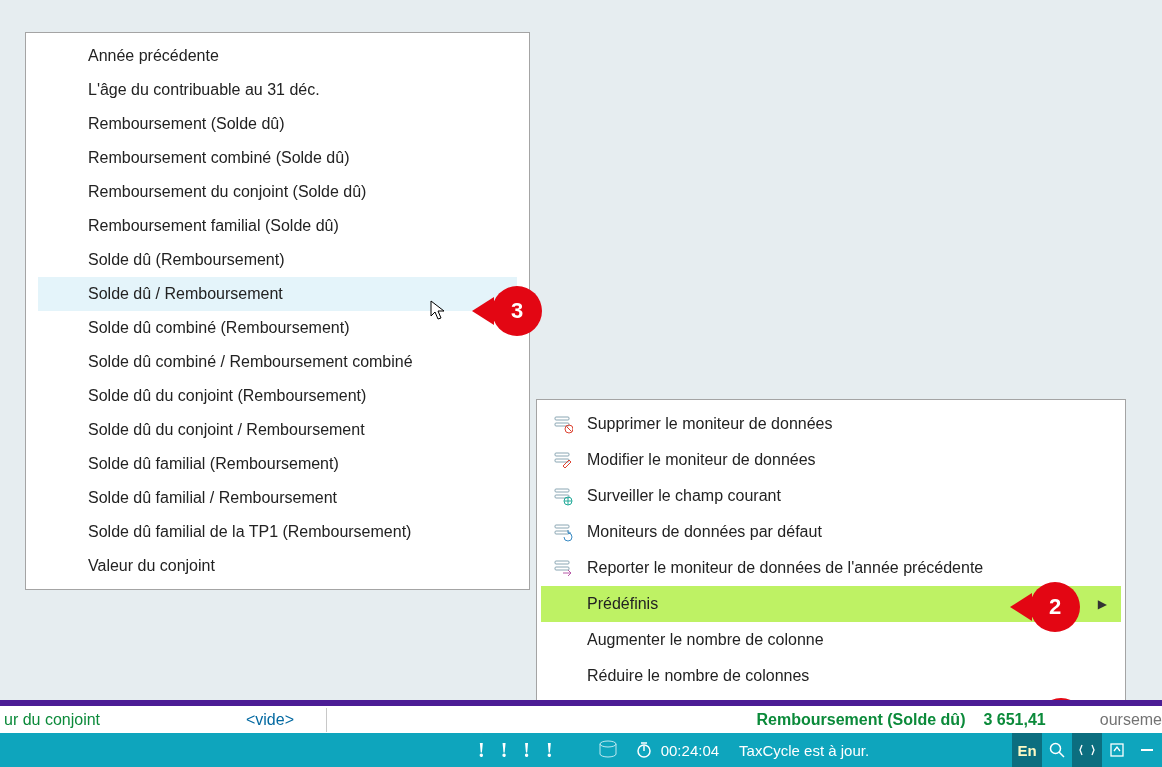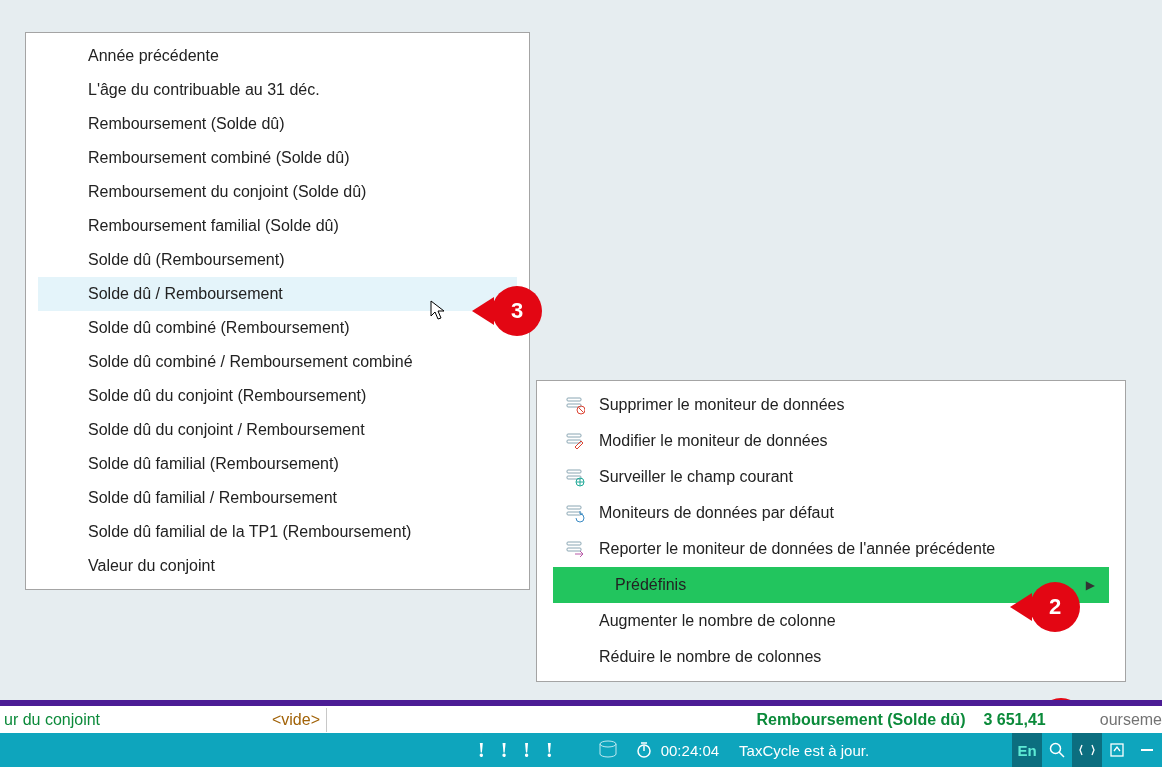--- a/index.html
+++ b/index.html
@@ -65,38 +65,37 @@
       border-right: 22px solid #e30613;
       border-left: 0;
     }
     .callout-1 { width: 50px; height: 50px; top: 698px; left: 1036px; }
     .callout-2 { width: 50px; height: 50px; top: 582px; left: 1030px; }
     .callout-3 { width: 50px; height: 50px; top: 286px; left: 492px; }
 
     
     .menu-right {
       position: absolute;
-      top: 380px;
+      top: 399px;
       left: 536px;
       width: 590px;
       background: #fff;
       border: 1px solid #a4a4a4;
-      padding: 6px 16px;
+      padding: 6px 4px;
     }
     .menu-right .item {
       display: flex;
       align-items: center;
       padding: 6px 14px 6px 10px;
       font-size: 16px;
       color: #222;
       cursor: default;
     }
     .menu-right .item.highlight {
-      background: #22c55e;
-      gap: 16px;
+      background: #bef264;
     }
     .menu-right .icon {
       width: 24px;
       height: 24px;
       margin-right: 12px;
       display: inline-flex;
       align-items: center;
       justify-content: center;
       flex-shrink: 0;
     }
@@ -118,21 +117,21 @@
       height: 33px;
       background: #fff;
       display: flex;
       align-items: center;
       font-size: 16px;
       color: #0b8a3a;
       border-top: 6px solid #4c1d95;
       overflow: hidden;
     }
     .status-green .seg1 { padding-left: 4px; width: 220px; }
-    .status-green .seg2 { width: 100px; color: #a16207; text-align: right; }
+    .status-green .seg2 { width: 100px; color: #0369a1; text-align: center; }
     .status-green .divider {
       width: 1px; height: 24px; background: #c8c8c8; margin: 0 6px;
     }
     .status-green .segR {
       margin-left: auto;
       font-weight: 600;
       padding-right: 4px;
     }
     .status-green .amount {
       font-weight: 600;
@@ -171,21 +170,21 @@
     .bottom-bar .timer-icon { margin-left: 6px; margin-right: 8px; }
     .bottom-bar .timer-text { margin-right: 20px; }
     .bottom-bar .status-text { margin-right: auto; }
 
     .bottom-bar .btn {
       width: 30px;
       height: 34px;
       display: inline-flex;
       align-items: center;
       justify-content: center;
-      color: #5eead4;
+      color: #fef9c3;
     }
     .bottom-bar .btn.dark { background: #0c6e7f; }
     .bottom-bar .btn.en { font-weight: 600; font-size: 15px; }
 
     
     svg { display: block; }
   </style>
 </head>
 <body>
 

